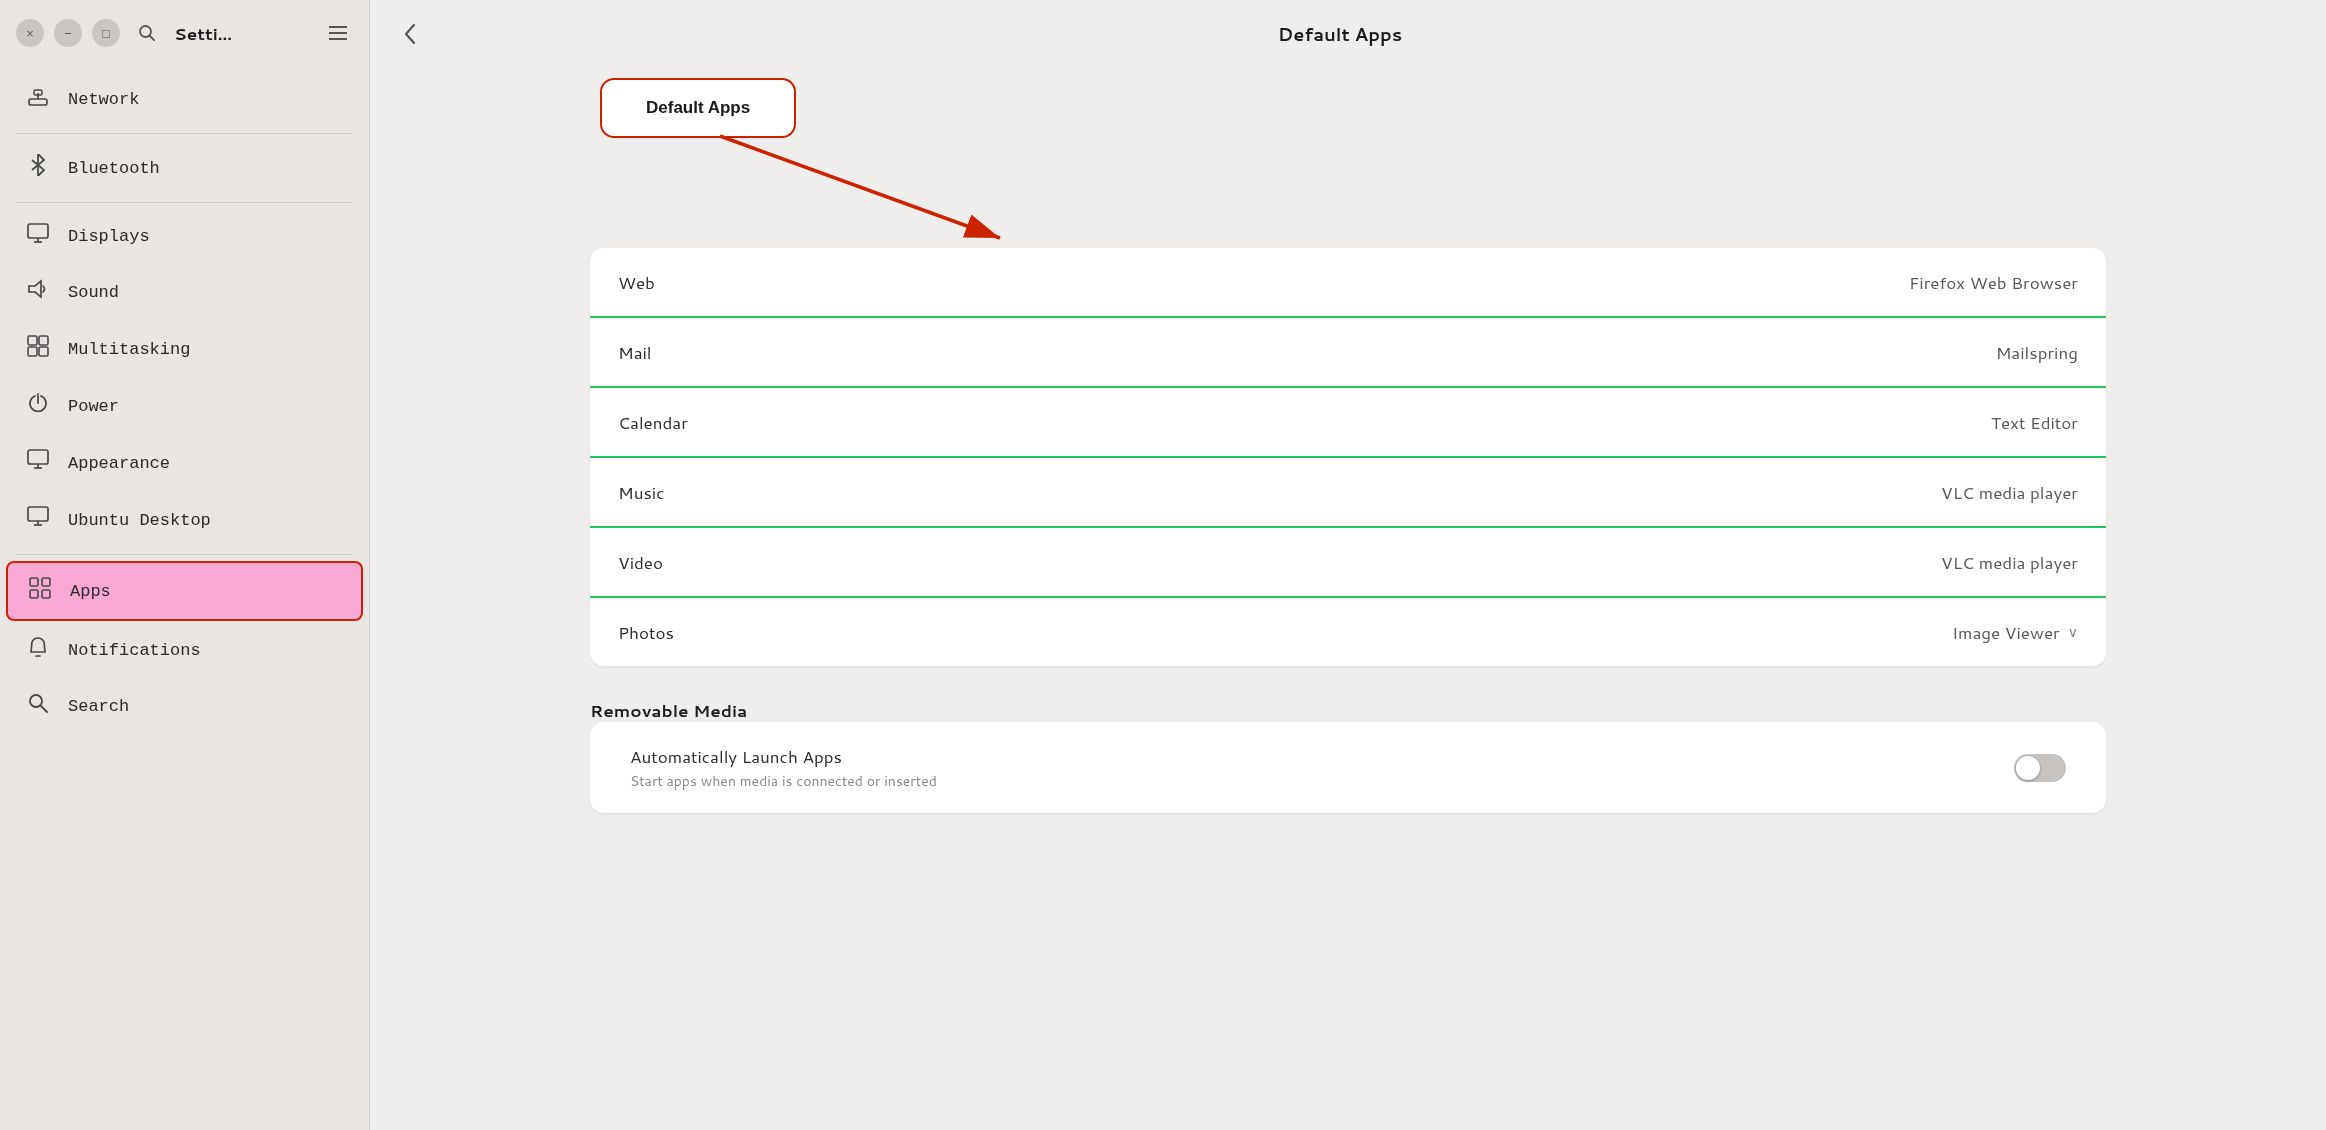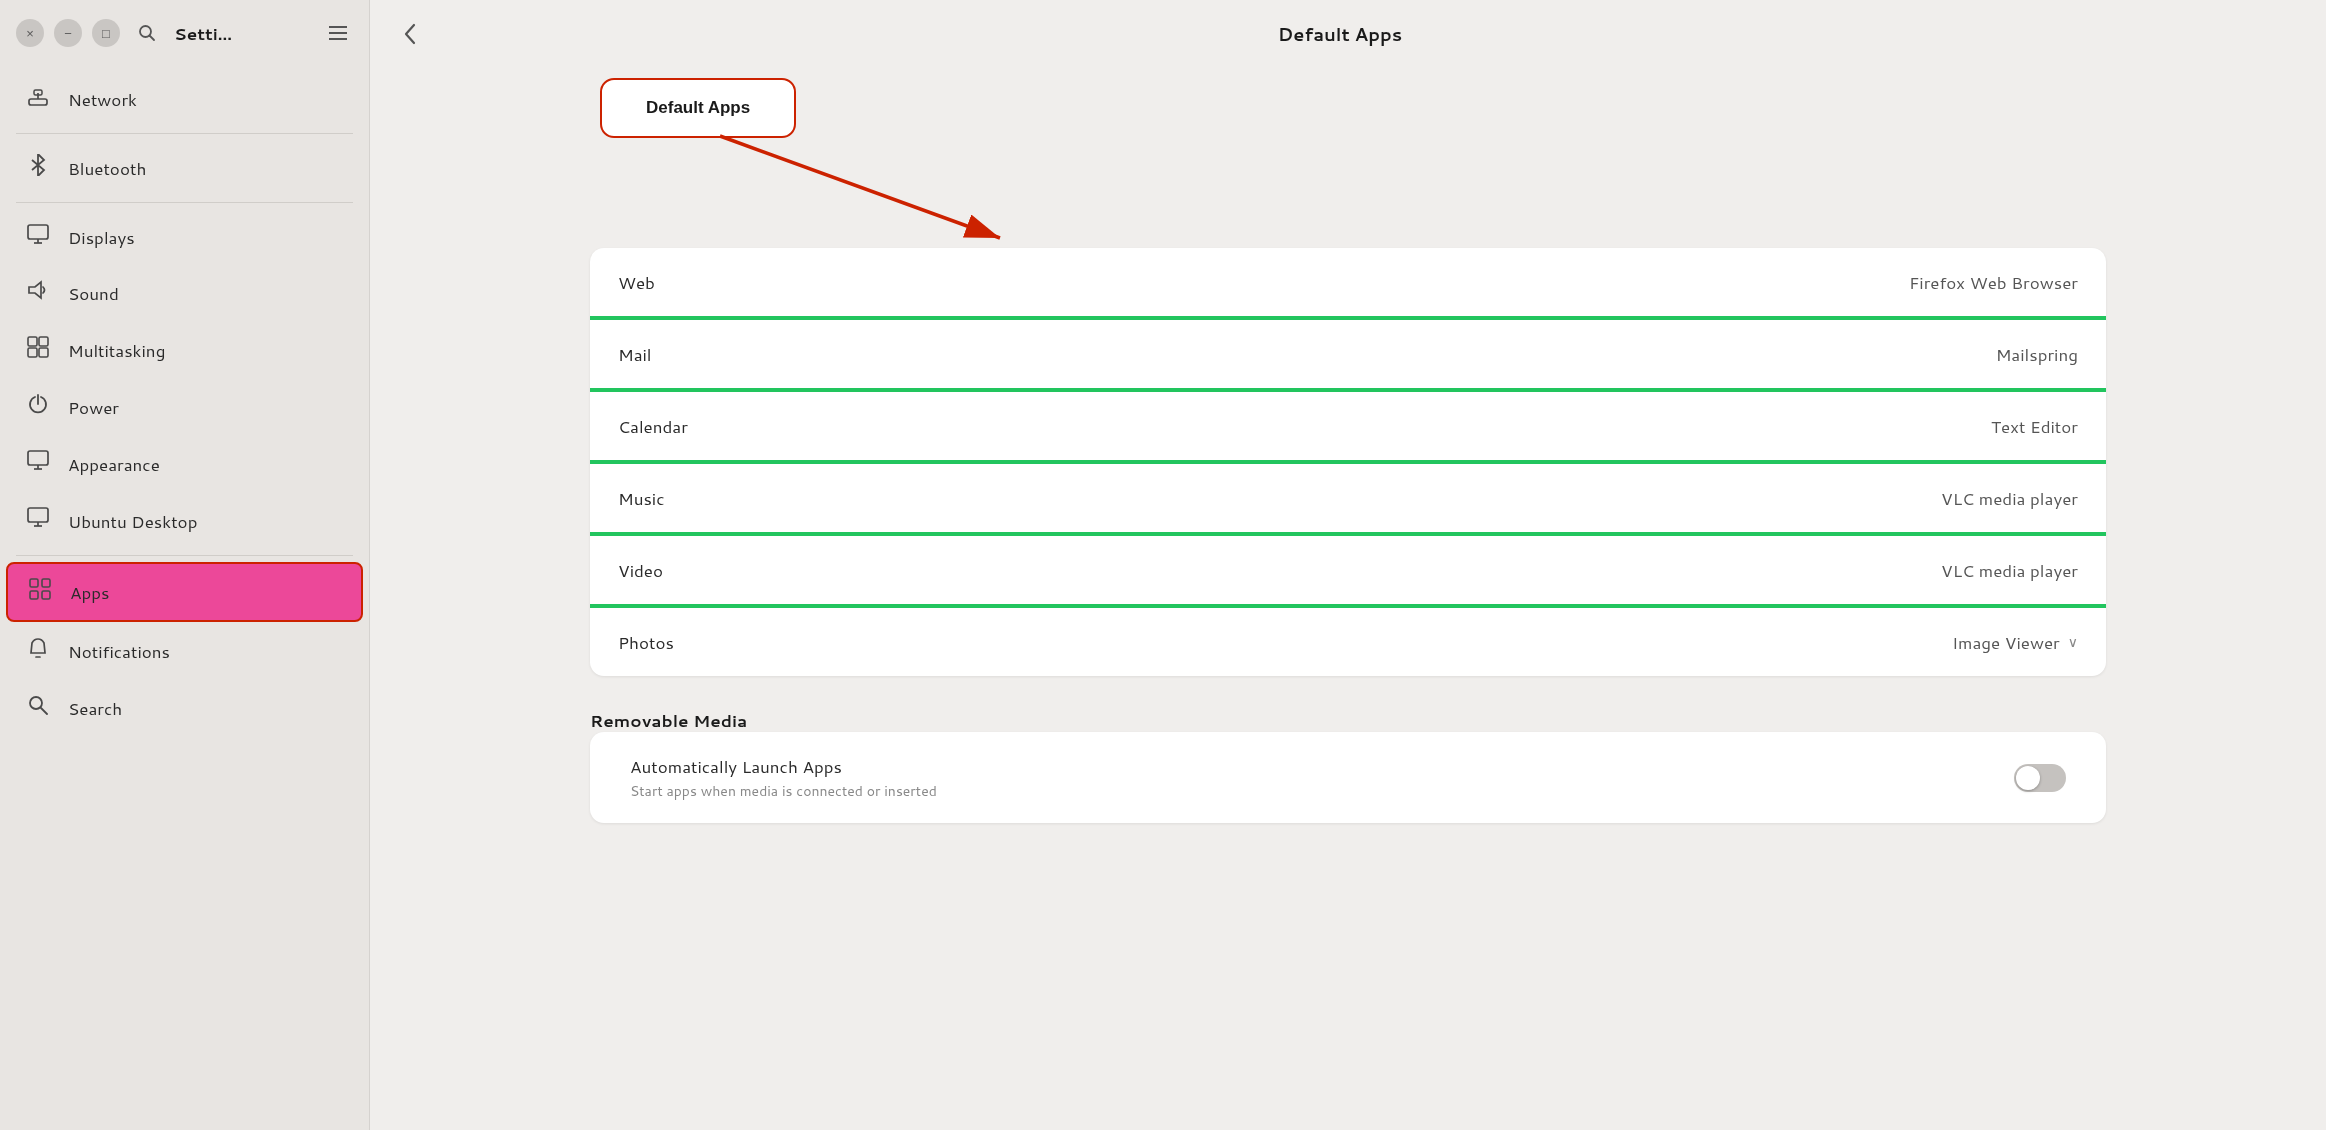--- a/index.html
+++ b/index.html
@@ -86,20 +86,21 @@
       align-items: center;
       justify-content: center;
       color: #555;
       font-size: 17px;
     }
 
     .sidebar-nav {
       flex: 1;
       overflow-y: auto;
       padding: 4px 0;
+      font-family: Liberation Mono, monospace;
     }
 
     .nav-item {
       display: flex;
       align-items: center;
       padding: 14px 20px;
       gap: 18px;
       cursor: pointer;
       border-radius: 8px;
       margin: 1px 6px;
@@ -173,21 +174,21 @@
       border-radius: 14px;
       overflow: hidden;
       margin-bottom: 32px;
       box-shadow: 0 1px 3px rgba(0,0,0,0.08);
     }
 
     .settings-row {
       display: flex;
       align-items: center;
       padding: 22px 28px;
-      border-bottom: 4px solid #22c55e;
+      border-bottom: 2px solid #22c55e;
       justify-content: space-between;
     }
 
     .settings-row:last-child {
       border-bottom: none;
     }
 
     .settings-row-label {
       font-size: 17px;
       color: #2a2a2a;
@@ -381,21 +382,21 @@
           <rect x="1" y="1" width="20" height="14" rx="2" stroke="#4a4a4a" stroke-width="1.7"></rect>
           <line x1="7" y1="19" x2="15" y2="19" stroke="#4a4a4a" stroke-width="1.7"></line>
           <line x1="11" y1="15" x2="11" y2="19" stroke="#4a4a4a" stroke-width="1.7"></line>
         </svg>
       </span>
       <span>Ubuntu Desktop</span>
     </div>
 
     <div class="nav-separator"></div>
 
-    <div class="nav-item active apps-nav-highlighted" style="border: 2px solid #cc2200; background: #ec4899; border-radius: 8px;">
+    <div class="nav-item active apps-nav-highlighted" style="border: 2px solid #cc2200; background: #f9a8d4; border-radius: 8px;">
       <span class="nav-icon">
         <svg width="22" height="22" viewBox="0 0 22 22" fill="none">
           <rect x="1" y="1" width="8" height="8" rx="1.5" stroke="#4a4a4a" stroke-width="1.6"></rect>
           <rect x="13" y="1" width="8" height="8" rx="1.5" stroke="#4a4a4a" stroke-width="1.6"></rect>
           <rect x="1" y="13" width="8" height="8" rx="1.5" stroke="#4a4a4a" stroke-width="1.6"></rect>
           <rect x="13" y="13" width="8" height="8" rx="1.5" stroke="#4a4a4a" stroke-width="1.6"></rect>
         </svg>
       </span>
       <span>Apps</span>
     </div>

